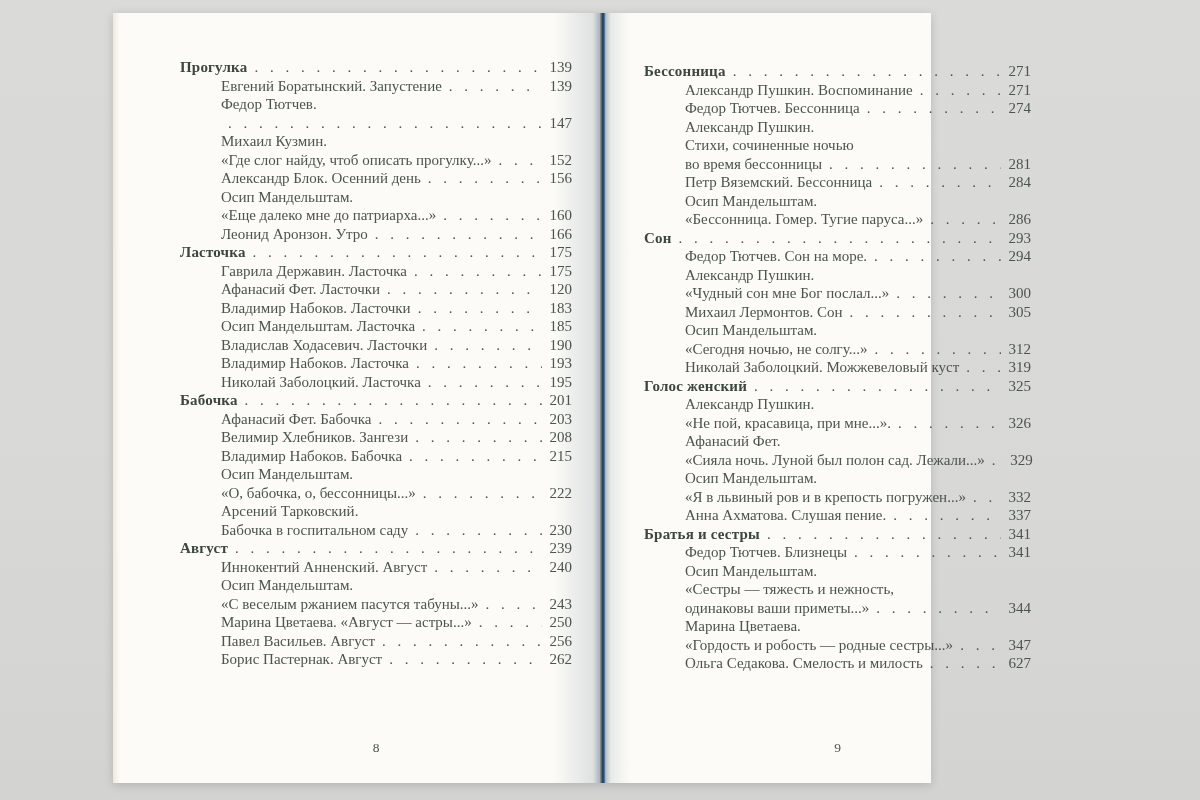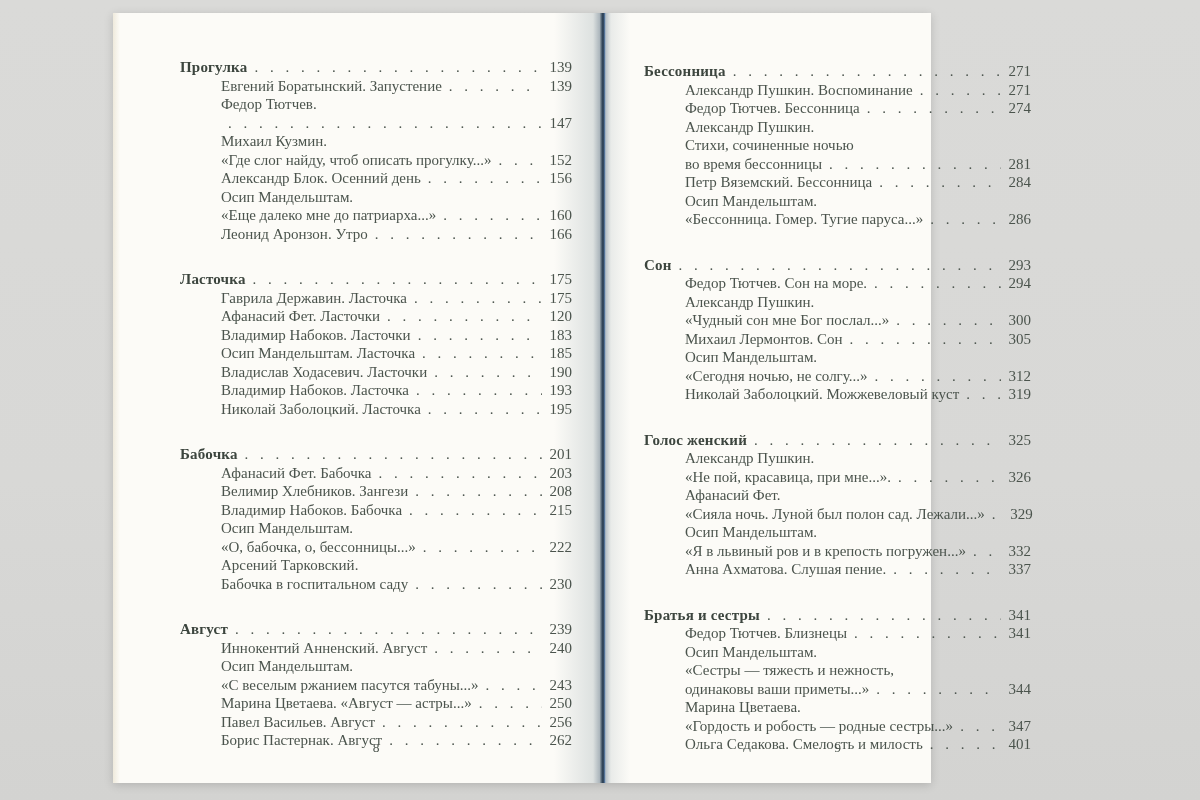--- a/index.html
+++ b/index.html
@@ -49,21 +49,21 @@
     flex: 1;
     background:
       linear-gradient(to right, #b9c2c8 0px, #e9ebe9 5px, rgba(252,251,247,0) 24px),
       #fcfbf7;
     font-family: Liberation Serif, serif;
   }
   .toc { position: absolute; }
   .page-left  .toc { left: 67px; top: 45px; width: 392px; }
   .page-right .toc { left: 38px; top: 49px; width: 387px; }
 
-  .toc-section + .toc-section { margin-top: 27px; }
+  .toc-section + .toc-section { }
 
   .toc-row {
     display: flex;
     align-items: baseline;
   }
   .toc-title { white-space: nowrap; }
   .toc-heading .toc-title {
     font-weight: bold;
     color: #3c453e;
     letter-spacing: 0.2px;
@@ -492,21 +492,21 @@
               <div class="toc-row">
                 <span class="toc-title">«Гордость и робость — родные сестры...»</span>
                 <span class="leader">. . . . . . . . . . . . . . . . . . . . . . . . . . . . . . . . . . . . . . . . . . . . . . . . . . . . . . . . . . . . </span>
                 <span class="pageref">347</span>
               </div>
             </div>
             <div class="toc-entry">
               <div class="toc-row">
                 <span class="toc-title">Ольга Седакова. Смелость и милость</span>
                 <span class="leader">. . . . . . . . . . . . . . . . . . . . . . . . . . . . . . . . . . . . . . . . . . . . . . . . . . . . . . . . . . . . </span>
-                <span class="pageref">401</span>
+                <span class="pageref">627</span>
               </div>
             </div>
           </div>
         </div>
       <div class="folio">9</div>
     </div>
 
   </div>
 </div>
 

